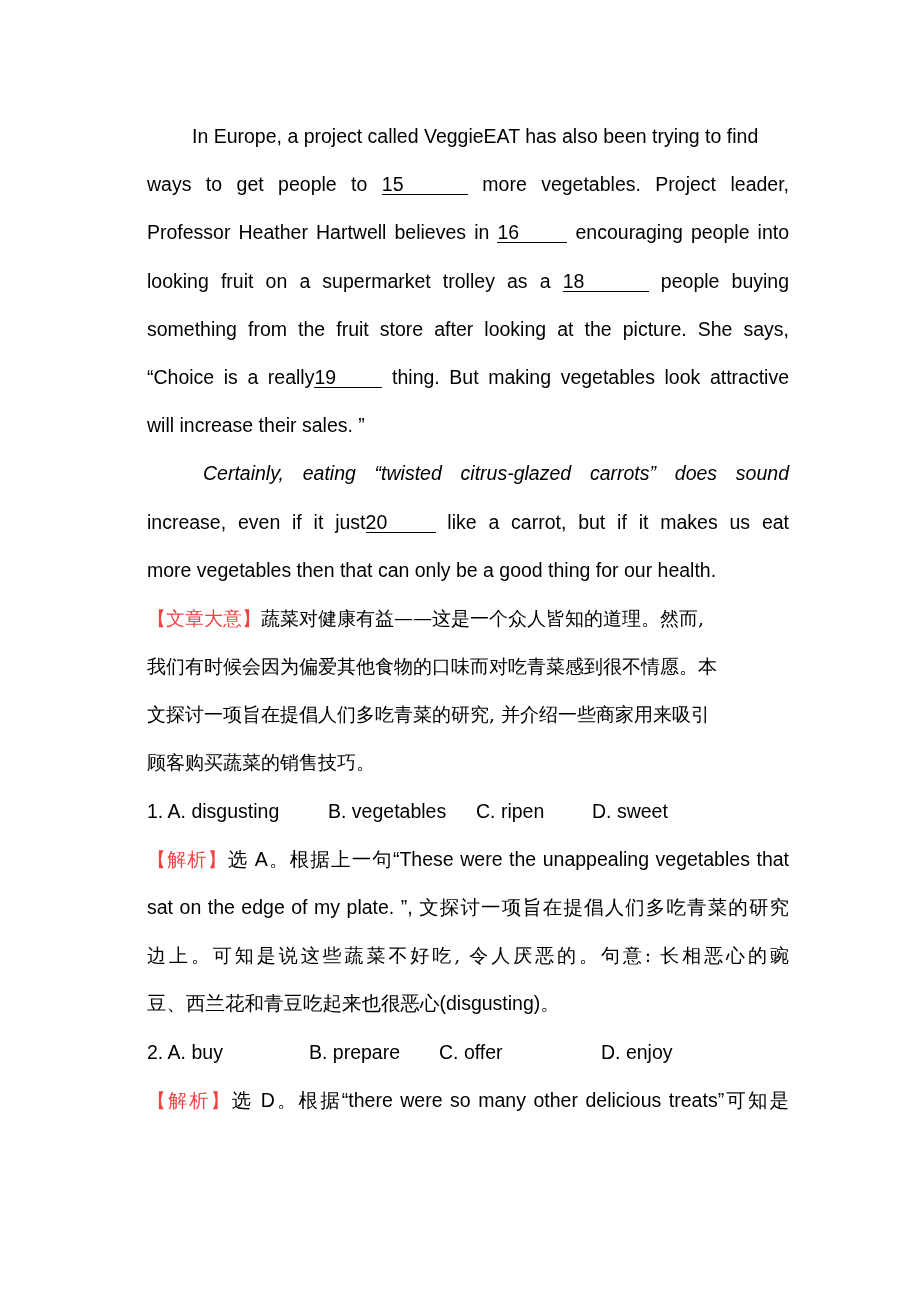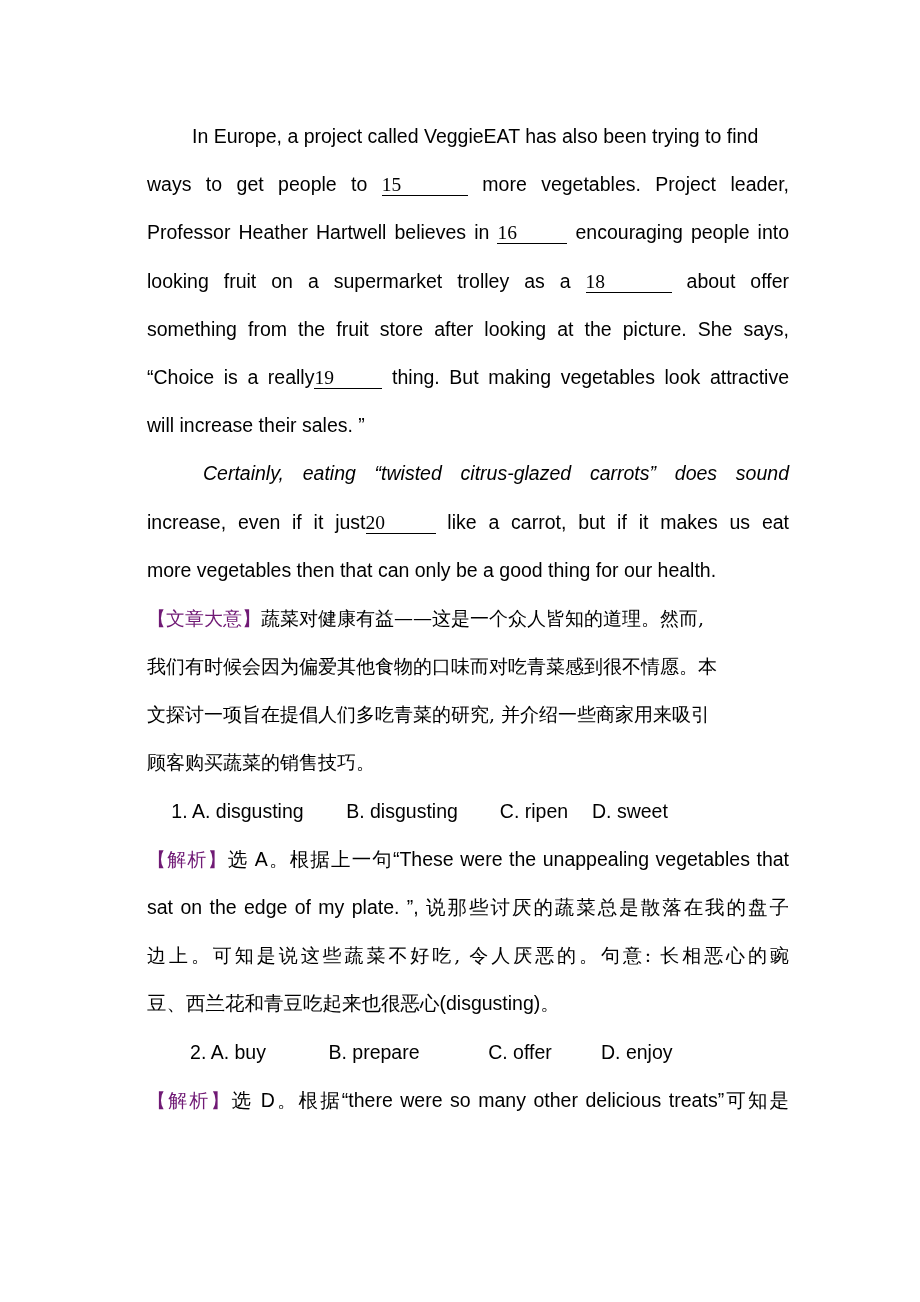--- a/index.html
+++ b/index.html
@@ -3,51 +3,51 @@
   <meta charset="utf-8">
   <style>
     html, body { margin: 0; padding: 0; background: #ffffff; }
     body { width: 920px; height: 1302px; position: relative; overflow: hidden;
       font-family: "Liberation Sans", "DejaVu Sans", sans-serif; color: #000; }
     .page { position: absolute; left: 147px; top: 112px; width: 642px; }
     .line { height: 48.2px; line-height: 48.2px; font-size: 19.5px; white-space: nowrap; }
     .just { text-align: justify; text-align-last: justify; }
     .indent1 { padding-left: 45px; }
     .indent2 { padding-left: 56px; font-style: italic; }
-    .blank { display: inline-block; border-bottom: 1px solid #000; line-height: 20px; text-align: left; font-family: Liberation Serif, serif; }
-    .red { color: #701a75; font-family: "DejaVu Serif", serif; }
+    .blank { display: inline-block; border-bottom: 1px solid #000; line-height: 20px; text-align: left; }
+    .red { color: #ef4444; font-family: "DejaVu Serif", serif; }
     .cn { font-family: "DejaVu Serif", serif; font-size: 19px; }
-    .opt { display: inline-block; text-align: center; }
+    .opt { display: inline-block; }
   </style>
 </head>
 <body>
 
 <div class="page">
   <div class="line indent1"><span>In Europe,    a project called VeggieEAT has also been trying to find</span></div>
   <div class="line just"><span>ways to get people to</span> <span class="blank" style="width:86px">15</span> <span>more vegetables.    Project leader,</span></div>
   <div class="line just"><span>Professor Heather Hartwell believes in</span> <span class="blank" style="width:70px">16</span> <span>encouraging people into</span></div>
-  <div class="line just"><span>looking fruit on a supermarket trolley as a</span> <span class="blank" style="width:86px">18</span> <span>about offer</span></div>
+  <div class="line just"><span>looking fruit on a supermarket trolley as a</span> <span class="blank" style="width:86px">18</span> <span>people buying</span></div>
   <div class="line just"><span>something from the fruit store after looking at the picture.    She says,</span></div>
   <div class="line just"><span>“Choice is a really</span><span class="blank" style="width:68px">19</span> <span>thing.    But making vegetables look attractive</span></div>
   <div class="line"><span>will increase their sales. ”</span></div>
 
   <div class="line just indent2"><span>Certainly,    eating “twisted citrus-glazed carrots” does sound</span></div>
   <div class="line just"><span>increase,    even if it just</span><span class="blank" style="width:70px">20</span> <span>like a carrot,    but if it makes us eat</span></div>
   <div class="line"><span>more vegetables then that can only be a good thing for our health.</span></div>
 
   <div class="line cn"><span class="red">【文章大意】</span><span>蔬菜对健康有益——这是一个众人皆知的道理。然而,</span></div>
   <div class="line cn"><span>我们有时候会因为偏爱其他食物的口味而对吃青菜感到很不情愿。本</span></div>
   <div class="line cn"><span>文探讨一项旨在提倡人们多吃青菜的研究, 并介绍一些商家用来吸引</span></div>
   <div class="line cn"><span>顾客购买蔬菜的销售技巧。</span></div>
 
   <div class="line">
-    <span class="opt" style="width:181px">1. A. disgusting</span><span class="opt" style="width:148px">B. disgusting</span><span class="opt" style="width:116px">C. ripen</span><span class="opt">D. sweet</span>
+    <span class="opt" style="width:181px">1. A. disgusting</span><span class="opt" style="width:148px">B. vegetables</span><span class="opt" style="width:116px">C. ripen</span><span class="opt">D. sweet</span>
   </div>
   <div class="line just"><span class="red cn">【解析】</span><span>选 A。根据上一句“These were the unappealing vegetables that</span></div>
-  <div class="line just"><span>sat on the edge of my plate. ”, 说那些讨厌的蔬菜总是散落在我的盘子</span></div>
+  <div class="line just"><span>sat on the edge of my plate. ”, 文探讨一项旨在提倡人们多吃青菜的研究</span></div>
   <div class="line just cn"><span>边上。可知是说这些蔬菜不好吃, 令人厌恶的。句意: 长相恶心的豌</span></div>
   <div class="line"><span>豆、西兰花和青豆吃起来也很恶心(disgusting)。</span></div>
 
   <div class="line">
     <span class="opt" style="width:162px">2. A. buy</span><span class="opt" style="width:130px">B. prepare</span><span class="opt" style="width:162px">C. offer</span><span class="opt">D. enjoy</span>
   </div>
   <div class="line just"><span class="red cn">【解析】</span><span>选 D。根据“there were so many other delicious treats”可知是</span></div>
 </div>
 
 </body></html>

